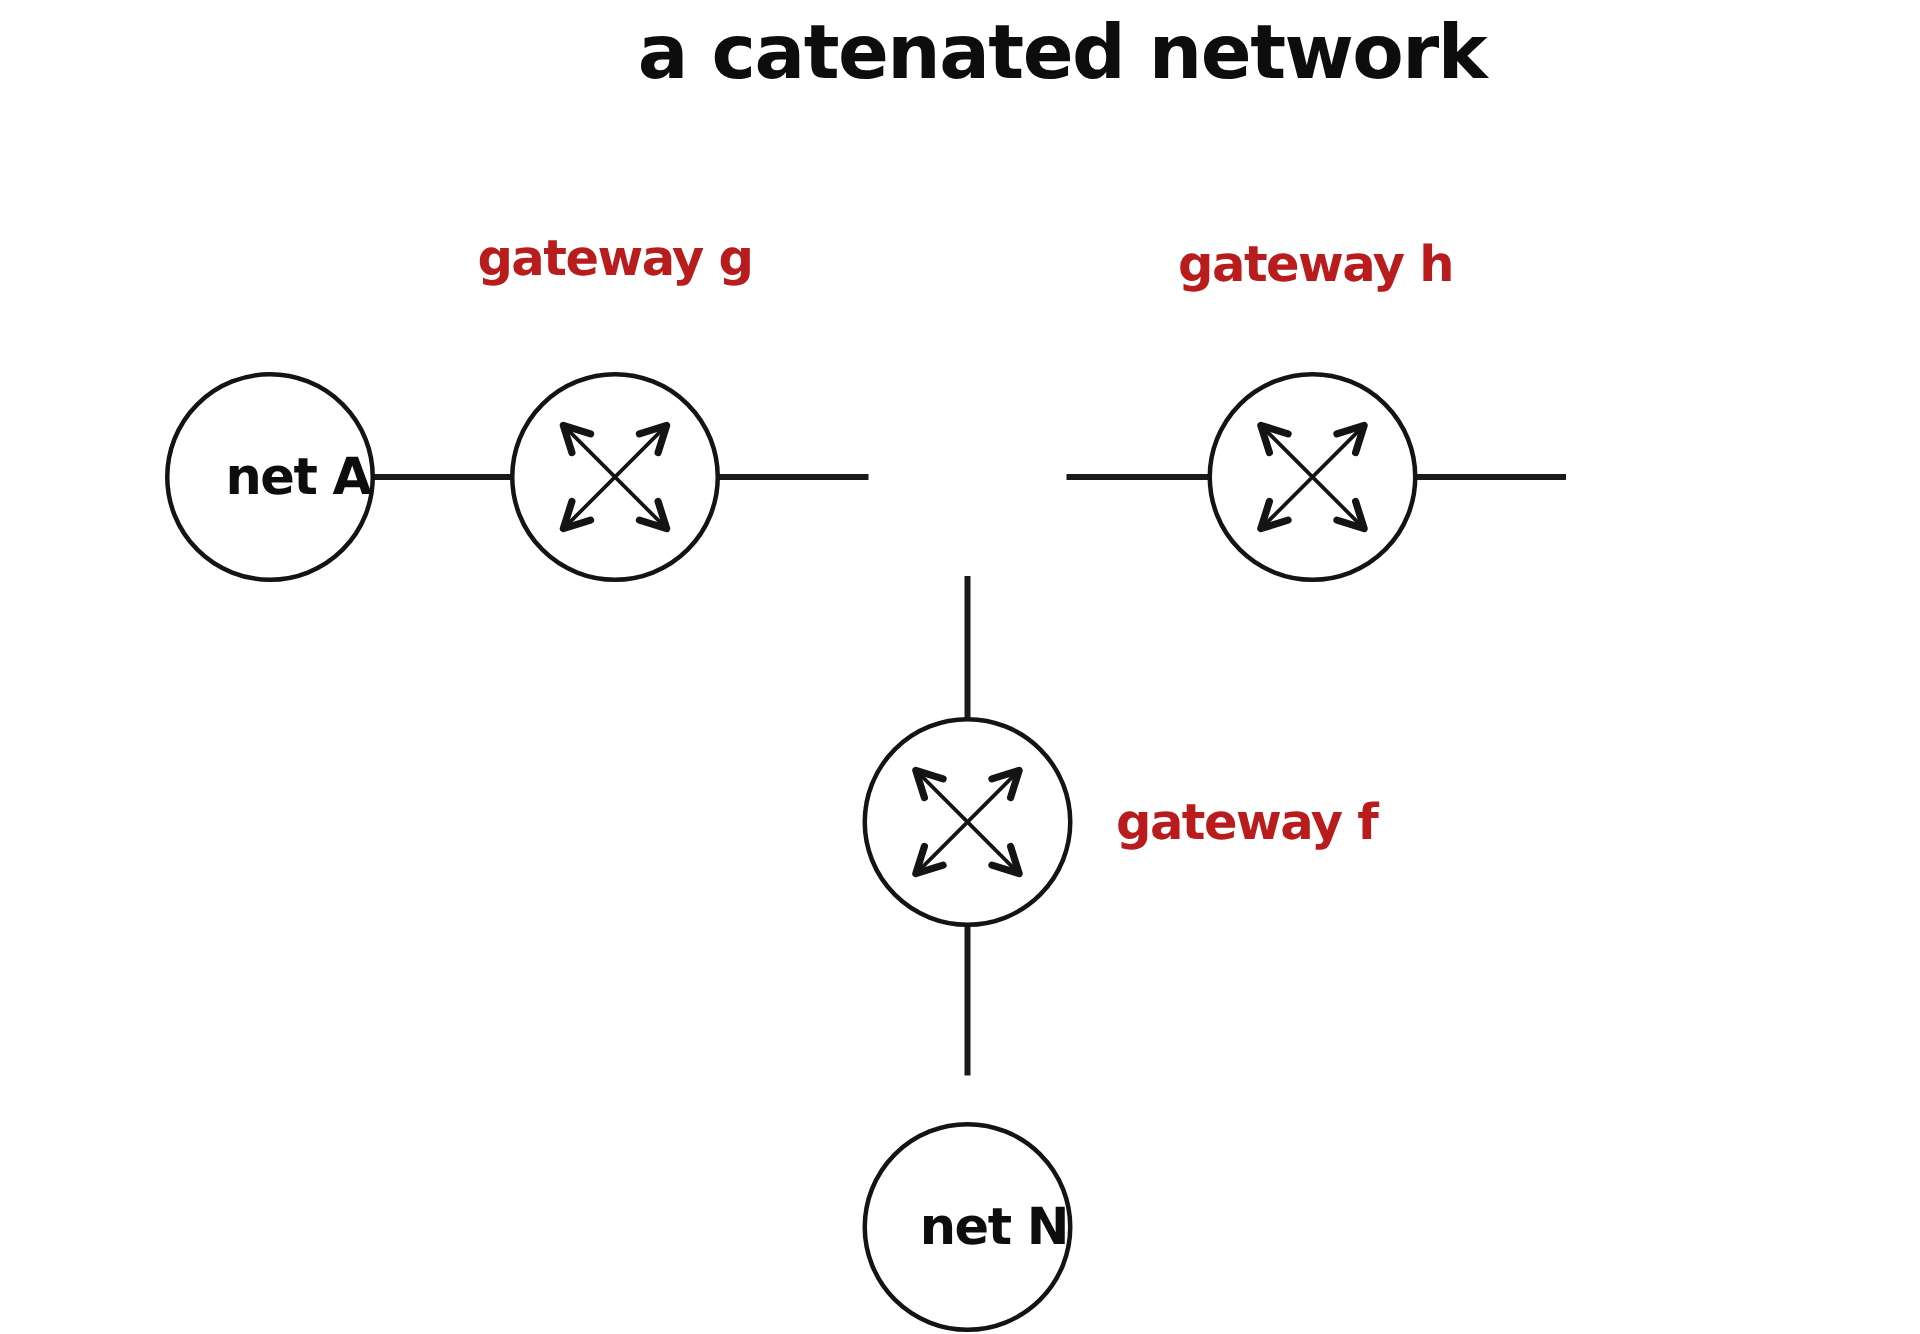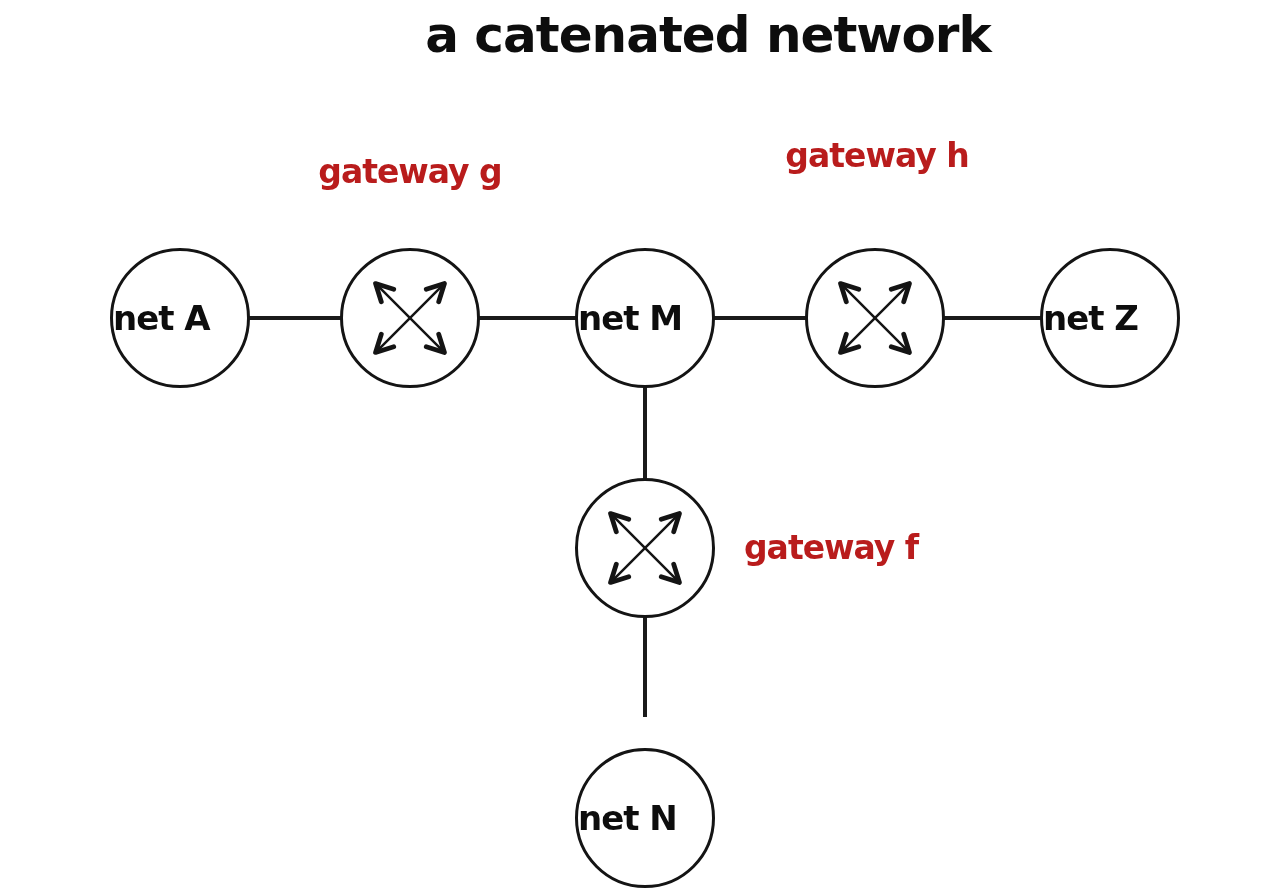--- a/index.html
+++ b/index.html
@@ -24,21 +24,21 @@
   }
   .caption {
     position: absolute;
     font-size: 33px;
     font-weight: bold;
     letter-spacing: -1px;
     color: #b91c1c;
     white-space: nowrap;
   }
   .cap-g { left: 410px; top: 152px; transform: translateX(-50%); }
-  .cap-h { left: 877px; top: 136px; transform: translateX(-50%); }
+  .cap-h { left: 877px; top: 156px; transform: translateX(-50%); }
   .cap-f { left: 744px; top: 528px; }
   .edge {
     position: absolute;
     background: #1a1a1a;
   }
   .e1 { left: 246px; top: 316px; width: 98px;  height: 4px; }
   .e2 { left: 476px; top: 316px; width: 103px; height: 4px; }
   .e3 { left: 711px; top: 316px; width: 98px;  height: 4px; }
   .e4 { left: 941px; top: 316px; width: 103px; height: 4px; }
   .e5 { left: 643px; top: 384px; width: 4px;  height: 100px; }
@@ -46,21 +46,21 @@
   .node {
     position: absolute;
     width: 140px;
     height: 140px;
     box-sizing: border-box;
     border: 3px solid #141414;
     border-radius: 50%;
     background: #ffffff;
     display: flex;
     align-items: center;
-    justify-content: flex-start;
+    justify-content: flex-end;
   }
   .pos-net-a     { left: 110px;  top: 248px; }
   .pos-gateway-g { left: 340px;  top: 248px; }
   .pos-net-m     { left: 575px;  top: 248px; }
   .pos-gateway-h { left: 805px;  top: 248px; }
   .pos-net-z     { left: 1040px; top: 248px; }
   .pos-gateway-f { left: 575px;  top: 478px; }
   .pos-net-n     { left: 575px;  top: 748px; }
   .node-label {
     font-size: 34px;
@@ -99,40 +99,34 @@
         <line x1="36" y1="36" x2="104" y2="104" stroke-width="2.6"></line>
         <line x1="104" y1="36" x2="36" y2="104" stroke-width="2.6"></line>
         <path d="M40,53 L34,34 L53,40" stroke-width="5"></path>
         <path d="M87,40 L106,34 L100,53" stroke-width="5"></path>
         <path d="M40,87 L34,106 L53,100" stroke-width="5"></path>
         <path d="M87,100 L106,106 L100,87" stroke-width="5"></path>
       </g>
     </svg>
   </div>
 
-  <div class="node pos-net-m">
-    <span class="node-label">net M</span>
-  </div>
 
   <div class="node pos-gateway-h">
     <svg class="gw-icon" viewBox="0 0 140 140" width="134" height="134">
       <g stroke="#141414" fill="none" stroke-linecap="round" stroke-linejoin="round">
         <line x1="36" y1="36" x2="104" y2="104" stroke-width="2.6"></line>
         <line x1="104" y1="36" x2="36" y2="104" stroke-width="2.6"></line>
         <path d="M40,53 L34,34 L53,40" stroke-width="5"></path>
         <path d="M87,40 L106,34 L100,53" stroke-width="5"></path>
         <path d="M40,87 L34,106 L53,100" stroke-width="5"></path>
         <path d="M87,100 L106,106 L100,87" stroke-width="5"></path>
       </g>
     </svg>
   </div>
 
-  <div class="node pos-net-z">
-    <span class="node-label">net Z</span>
-  </div>
 
   <div class="node pos-gateway-f">
     <svg class="gw-icon" viewBox="0 0 140 140" width="134" height="134">
       <g stroke="#141414" fill="none" stroke-linecap="round" stroke-linejoin="round">
         <line x1="36" y1="36" x2="104" y2="104" stroke-width="2.6"></line>
         <line x1="104" y1="36" x2="36" y2="104" stroke-width="2.6"></line>
         <path d="M40,53 L34,34 L53,40" stroke-width="5"></path>
         <path d="M87,40 L106,34 L100,53" stroke-width="5"></path>
         <path d="M40,87 L34,106 L53,100" stroke-width="5"></path>
         <path d="M87,100 L106,106 L100,87" stroke-width="5"></path>

